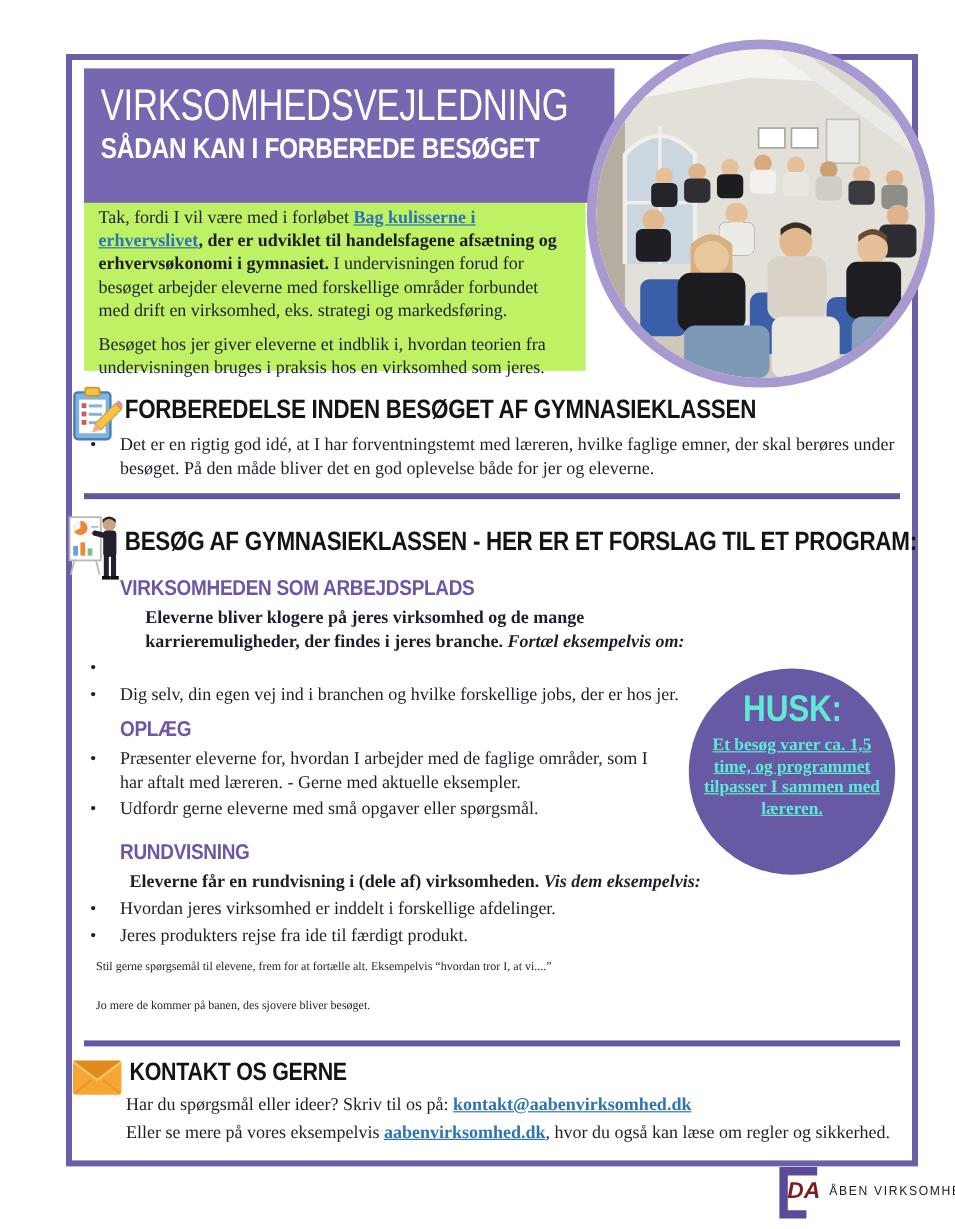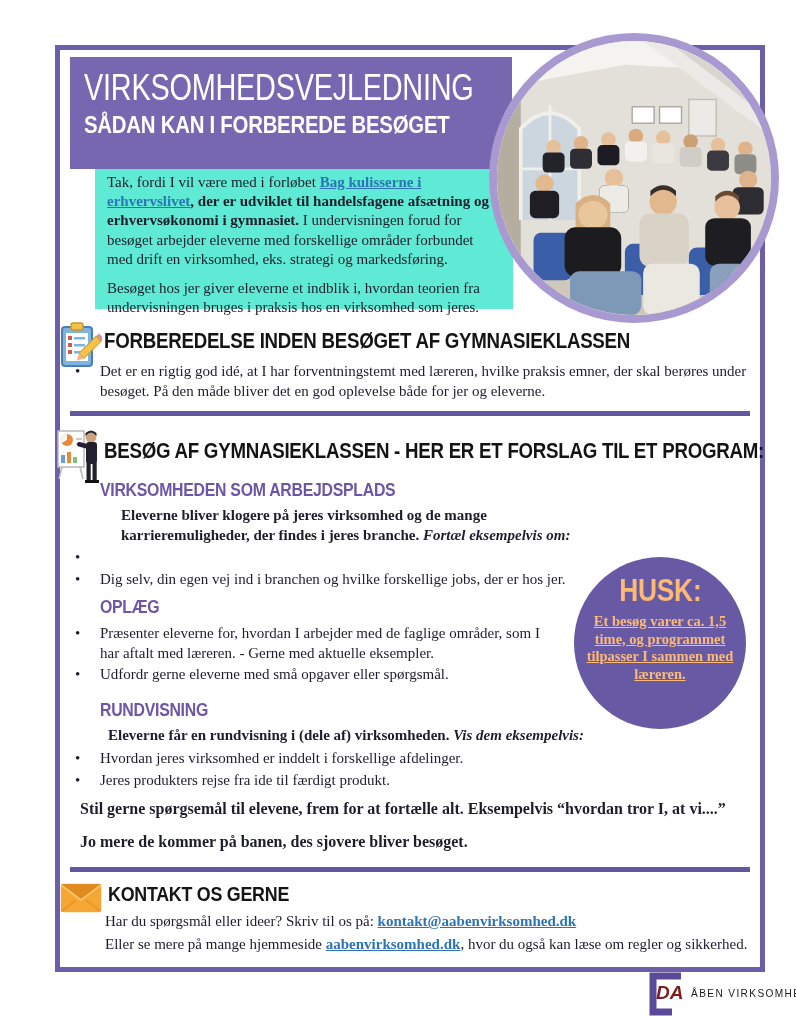--- a/index.html
+++ b/index.html
@@ -14,43 +14,43 @@
   .frame{left:55px;top:45px;width:700px;height:917px;border:5px solid #6c5fa9;background:transparent;}
 
   .banner{left:70px;top:57px;width:442px;height:112px;background:#7767b0;z-index:2;}
   .banner .title{color:#ffffff;font-weight:400;font-size:37px;transform:scaleX(0.78);margin:10px 0 0 14px;}
   .banner .subtitle{color:#ffffff;font-size:24px;transform:scaleX(0.85);margin:2px 0 0 14px;}
 
   .photo{left:489px;top:33px;width:274px;height:274px;border-radius:50%;
          border:8px solid #a89ad0;overflow:hidden;z-index:3;background:#e3e0da;}
   .photo svg{display:block;width:100%;height:100%;}
 
-  .intro{left:70px;top:163px;width:394px;height:126px;background:#5eead4;
-         padding:10px 12px 10px 12px;font-size:15px;line-height:1.28;z-index:1;margin-left:25px;}
+  .intro{left:70px;top:163px;width:394px;height:126px;background:#bef264;
+         padding:10px 12px 10px 12px;font-size:15px;line-height:1.28;z-index:1;}
   .intro p{margin:0 0 10px 0;}
   .link{color:#2e74b5;font-weight:700;text-decoration:underline;cursor:pointer;}
 
   .sec-head{font-size:22px;color:#141414;transform:scaleX(0.85);}
   .sub-head{font-size:18px;color:#6e55a5;transform:scaleX(0.88);}
 
   .bullets{font-size:15px;line-height:1.3;}
   .b-row{display:flex;margin-bottom:2px;}
   .b-dot{width:25px;flex:0 0 25px;text-align:left;}
 
   .divider{height:5px;background:#6456a0;}
 
   .lead{font-size:15px;font-weight:700;line-height:1.3;}
   .lead i{font-weight:700;}
 
   .husk{left:574px;top:557px;width:172px;height:172px;border-radius:50%;background:#6859a4;
-        color:#fdba74;text-align:center;z-index:2;}
+        color:#5eead4;text-align:center;z-index:2;}
   .husk .husk-title{font-size:31px;transform:scaleX(0.85);transform-origin:50% 50%;margin-top:16px;}
   .husk .husk-text{font-size:14.5px;font-weight:700;line-height:1.22;margin:4px 10px 0 10px;text-decoration:underline;}
 
-  .closing{font-size:16px;font-weight:700;}
+  .closing{font-size:10px;font-weight:400;}
 
   .contact-line{font-size:15px;}
 
   .logo{left:645px;top:971px;width:140px;height:46px;}
   .logo .da{position:absolute;left:11px;top:11px;font-family:"Liberation Sans",sans-serif;
             font-style:italic;font-weight:700;font-size:19px;color:#7f1d1d;}
   .logo .name{position:absolute;left:46px;top:16px;font-family:"Liberation Sans",sans-serif;
               font-size:11px;letter-spacing:1.5px;color:#1a1a1a;white-space:nowrap;
               transform:scaleX(0.92);transform-origin:0 50%;}
 </style>
@@ -161,21 +161,21 @@
       <polygon points="27,38 34,38 30.5,45" fill="#f0b48c"></polygon>
     </g>
   </svg>
 </div>
 <div class="abs" style="left:104px;top:328px;">
   <span class="sec-head cond">FORBEREDELSE INDEN BESØGET AF GYMNASIEKLASSEN</span>
 </div>
 <div class="abs bullets" style="left:75px;top:362px;width:682px;">
   <div class="b-row">
     <span class="b-dot">•</span>
-    <span>Det er en rigtig god idé, at I har forventningstemt med læreren, hvilke praksis emner, der skal berøres under besøget. På den måde bliver det en god oplevelse både for jer og eleverne.</span>
+    <span>Det er en rigtig god idé, at I har forventningstemt med læreren, hvilke faglige emner, der skal berøres under besøget. På den måde bliver det en god oplevelse både for jer og eleverne.</span>
   </div>
 </div>
 
 <div class="abs divider" style="left:70px;top:411px;width:680px;"></div>
 
 <div class="abs" style="left:56px;top:427px;width:46px;height:60px;">
   <svg viewBox="0 0 46 60" style="width:100%;height:100%;">
     <rect x="2" y="4" width="26" height="36" fill="#ffffff" stroke="#b8b8b8" stroke-width="1.5"></rect>
     <line x1="6" y1="40" x2="3" y2="52" stroke="#b8b8b8" stroke-width="1.5"></line>
     <line x1="24" y1="40" x2="27" y2="52" stroke="#b8b8b8" stroke-width="1.5"></line>
@@ -266,21 +266,21 @@
     <line x1="40" y1="28" x2="26" y2="17" stroke="#e8952a" stroke-width="1.6"></line>
   </svg>
 </div>
 <div class="abs" style="left:108px;top:882px;">
   <span class="sec-head cond" style="font-size:21px;">KONTAKT OS GERNE</span>
 </div>
 <div class="abs contact-line" style="left:105px;top:913px;width:660px;">
   <span>Har du spørgsmål eller ideer? Skriv til os på: </span><a class="link">kontakt@aabenvirksomhed.dk</a>
 </div>
 <div class="abs contact-line" style="left:105px;top:936px;width:670px;">
-  <span>Eller se mere på mange hjemmeside </span><a class="link">aabenvirksomhed.dk</a><span>, hvor du også kan læse om regler og sikkerhed.</span>
+  <span>Eller se mere på vores eksempelvis </span><a class="link">aabenvirksomhed.dk</a><span>, hvor du også kan læse om regler og sikkerhed.</span>
 </div>
 
 <div class="abs logo">
   <svg viewBox="0 0 40 46" style="position:absolute;left:0;top:0;width:40px;height:46px;">
     <polyline points="36,5 8,5 8,41 27,41" fill="none" stroke="#5b4a99" stroke-width="7"></polyline>
   </svg>
   <span class="da">DA</span>
   <span class="name cond" style="font-weight:400;">ÅBEN VIRKSOMHED</span>
 </div>
 

